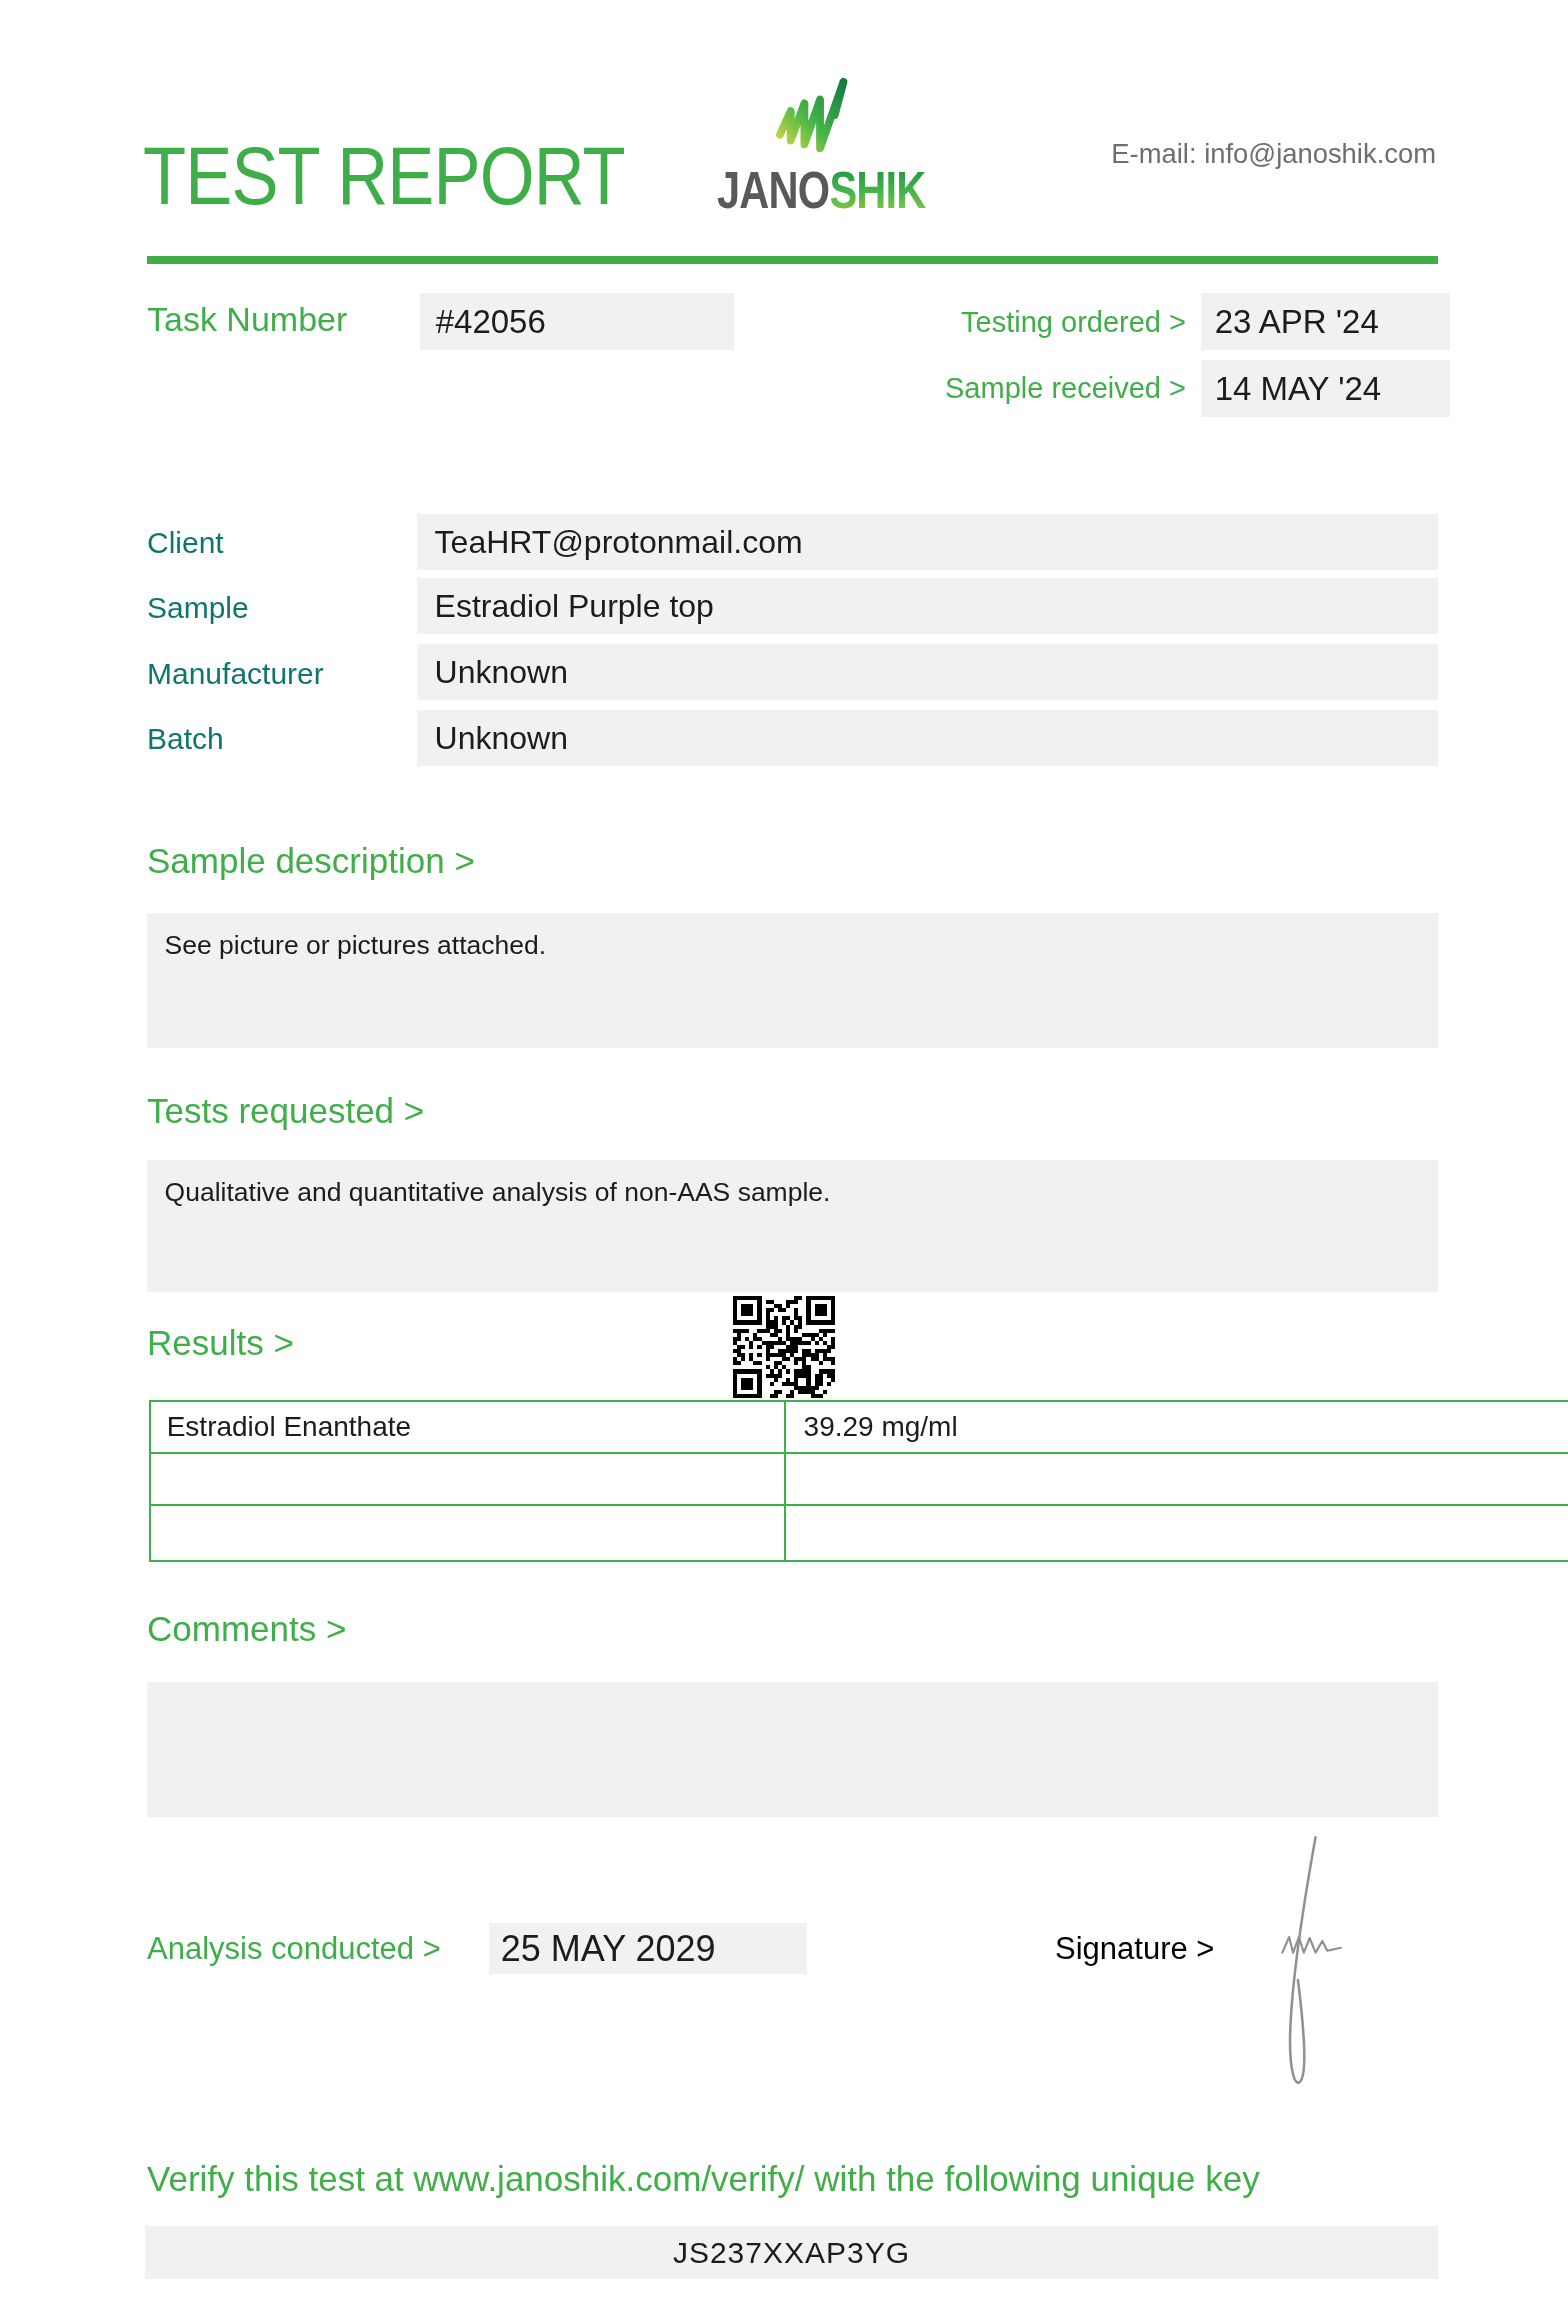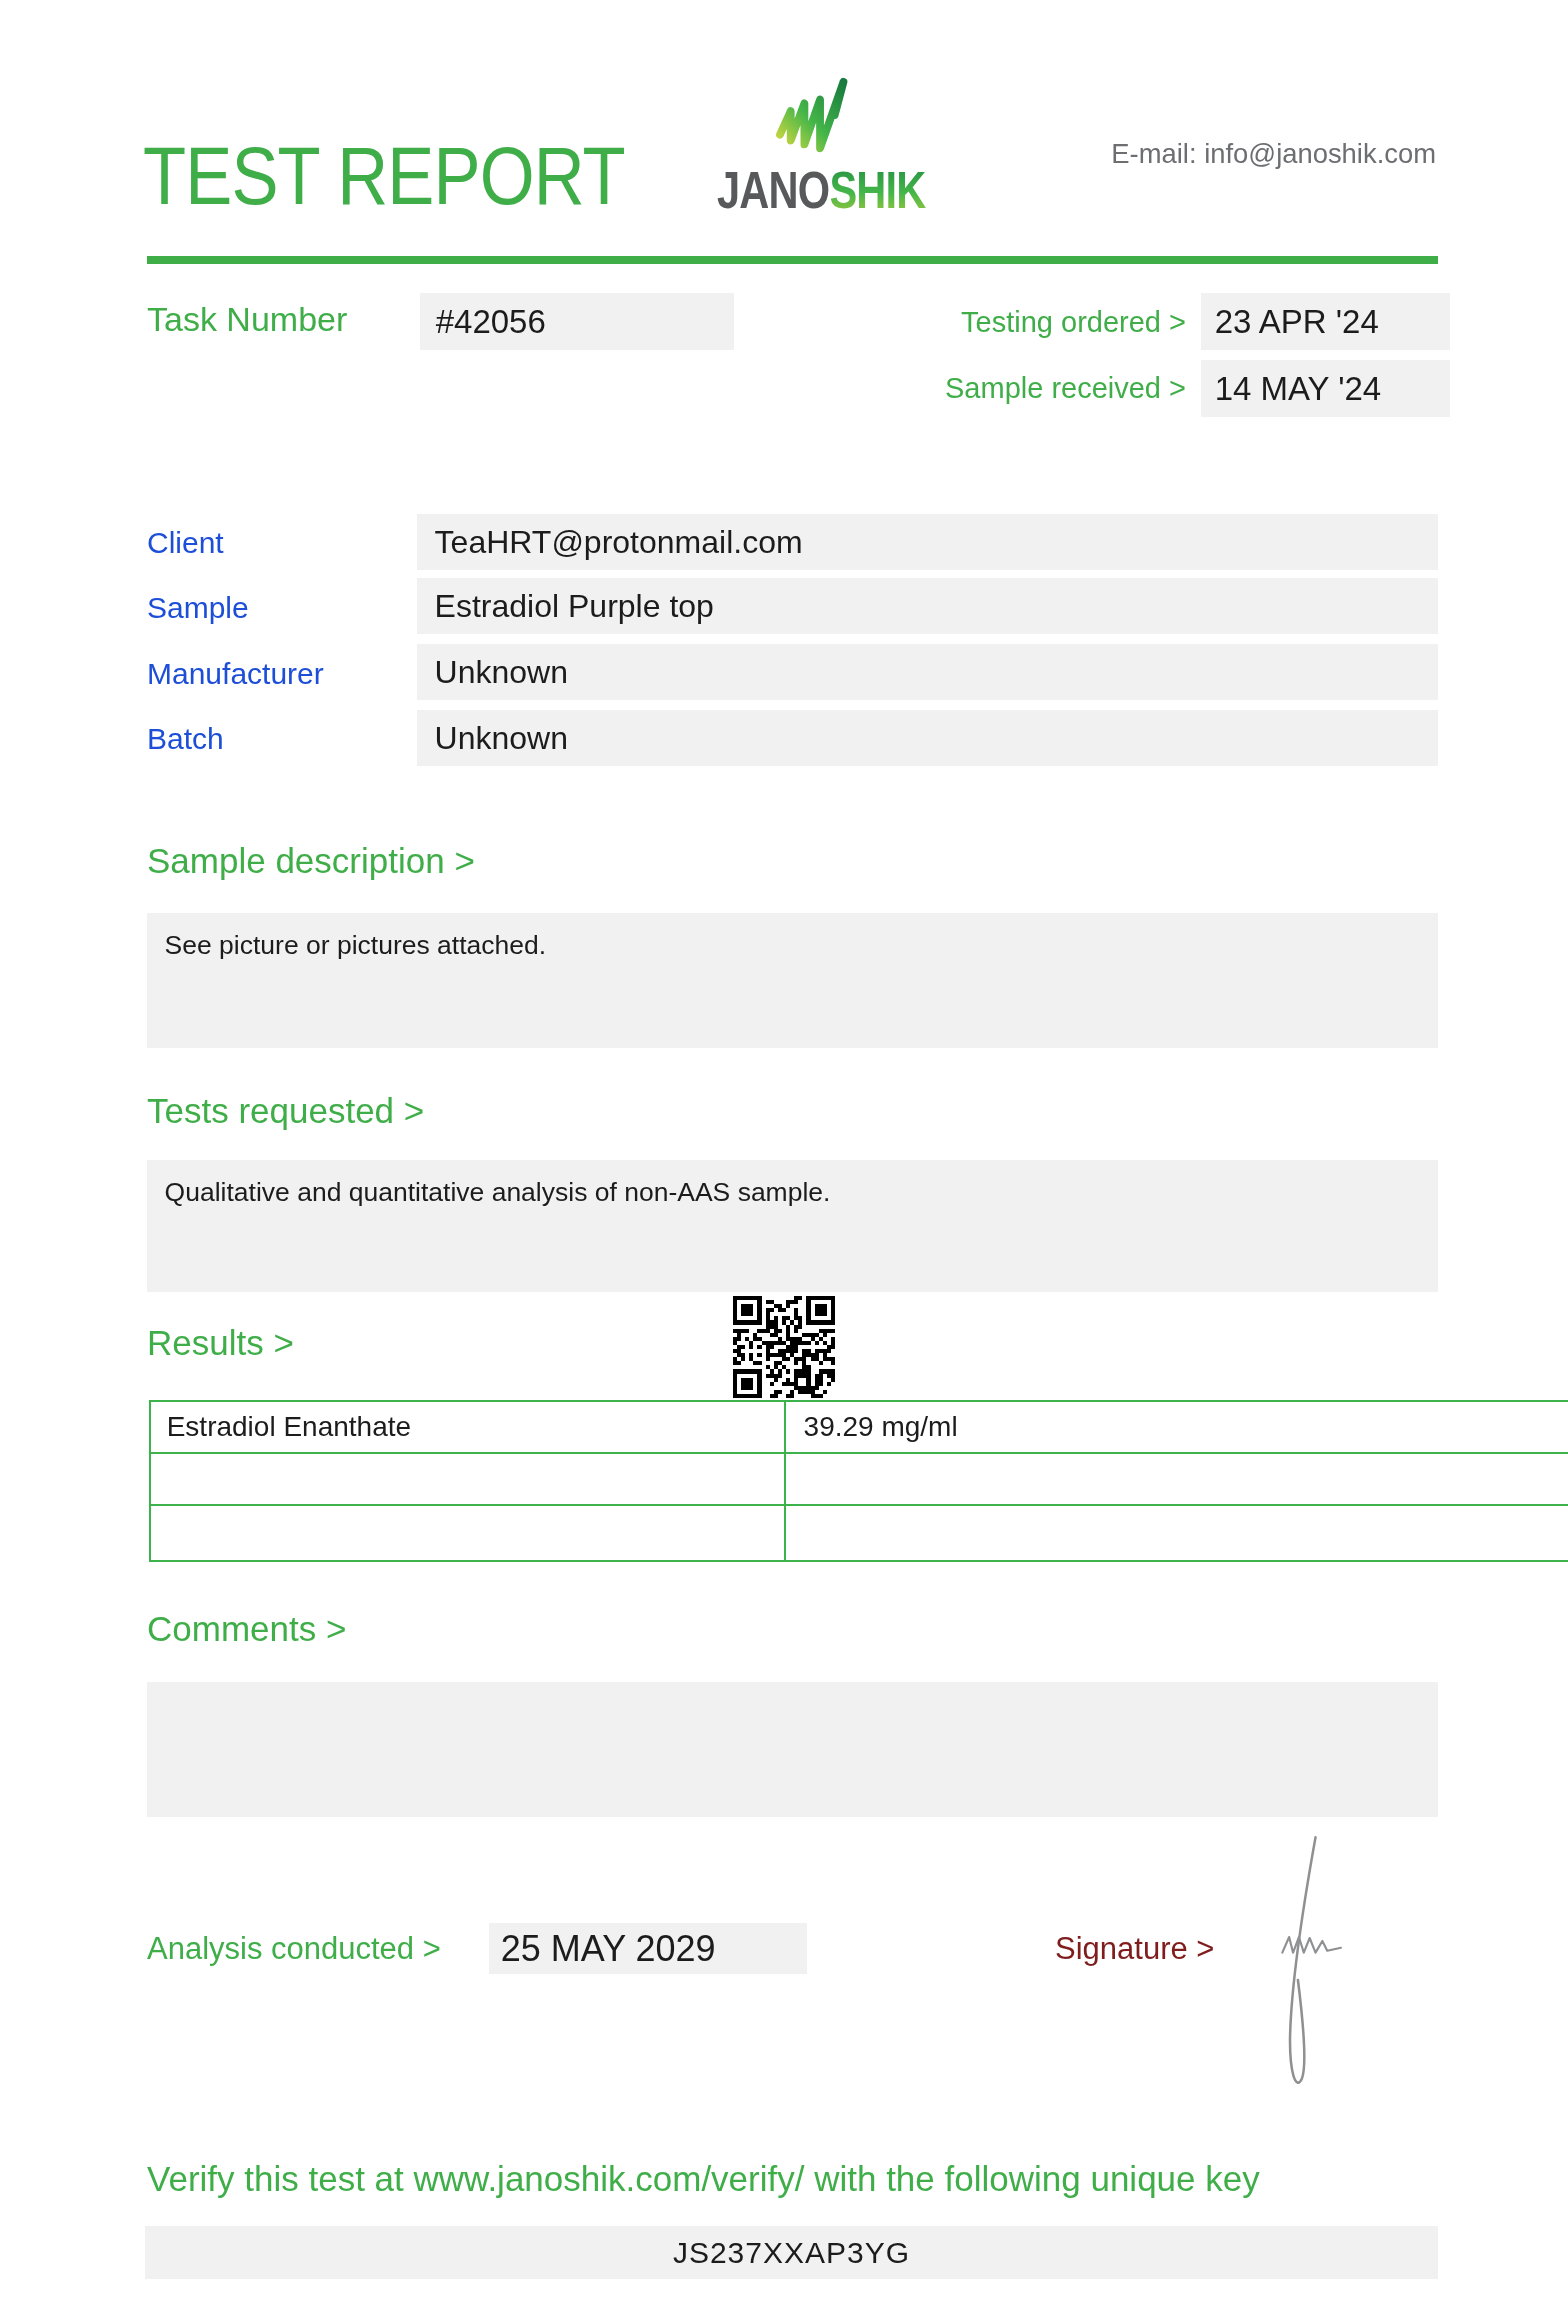--- a/index.html
+++ b/index.html
@@ -32,40 +32,40 @@
 
   .rule{left:147px;top:256px;width:1291px;height:7.8px;background:#3fae49;}
 
   
   .task-label{left:147px;top:300px;font-size:34px;color:#3fae49;white-space:nowrap;}
   .task-box{left:420px;top:293px;width:298px;height:57px;line-height:57px;padding-left:15.7px;font-size:33px;}
   .ord-label{left:843px;width:343px;text-align:right;font-size:29px;color:#3fae49;white-space:nowrap;}
   .date-box{left:1201px;width:235px;height:57px;line-height:57px;padding-left:13.7px;font-size:33px;}
 
   
-  .info-label{left:147px;font-size:30px;color:#1d4ed8;white-space:nowrap;}
+  .info-label{left:147px;font-size:30px;color:#0f766e;white-space:nowrap;}
   .info-box{left:417px;width:1021px;height:56px;line-height:56px;padding-left:17.6px;font-size:32px;box-sizing:border-box;}
 
   .section-h{left:147px;font-size:35px;color:#3fae49;white-space:nowrap;}
   .bigbox{left:147px;width:1291px;height:135px;box-sizing:border-box;padding:15.7px 17.6px;font-size:26.5px;line-height:33px;}
 
   
   .qr{left:733px;top:1296px;width:102px;height:102px;}
   .rtable{left:149px;top:1400px;width:1451px;border:2.9px solid #3cb34a;box-sizing:border-box;}
   .rrow{display:flex;height:50px;}
   .rrow + .rrow{border-top:2.9px solid #3cb34a;}
   .rrow.last{height:54px;}
   .rcell{line-height:50px;font-size:28px;box-sizing:border-box;}
   .rcell.a{width:635px;border-right:2.9px solid #3cb34a;padding-left:15.7px;}
   .rcell.v{flex:1;padding-left:17.6px;}
 
   
   .analysis-label{left:147px;top:1931px;font-size:31px;color:#3fae49;white-space:nowrap;}
   .analysis-box{left:489px;top:1923px;width:306px;height:51px;line-height:51px;padding-left:11.8px;font-size:36px;}
-  .sig-label{left:1055px;top:1931px;font-size:31px;color:#7f1d1d;white-space:nowrap;}
+  .sig-label{left:1055px;top:1931px;font-size:31px;color:#000000;white-space:nowrap;}
   .sig-img{left:1253px;top:1833px;}
   .verify-line{left:147px;top:2159px;width:1294px;font-size:35px;color:#3fae49;white-space:nowrap;}
   .key-box{left:145px;top:2226px;width:1293px;height:53px;line-height:53px;text-align:center;font-size:30px;letter-spacing:1px;}
 </style>
 </head>
 <body>
 
 <div class="abs report-title">TEST REPORT</div>
 
 <div class="abs logo-wrap">

